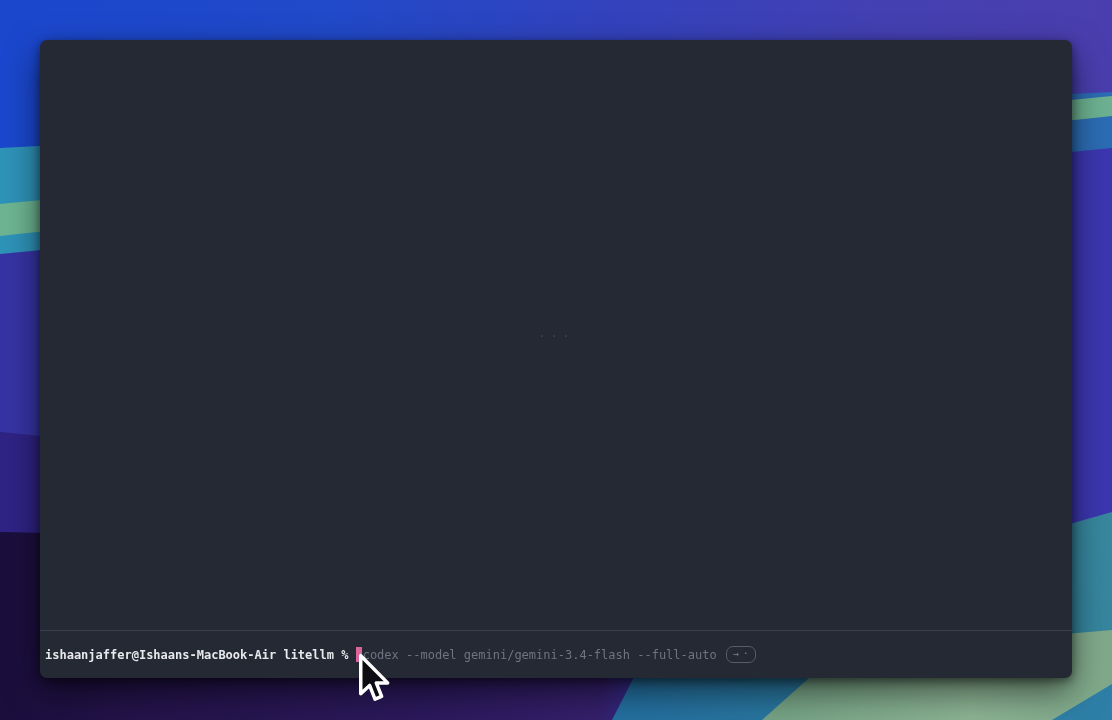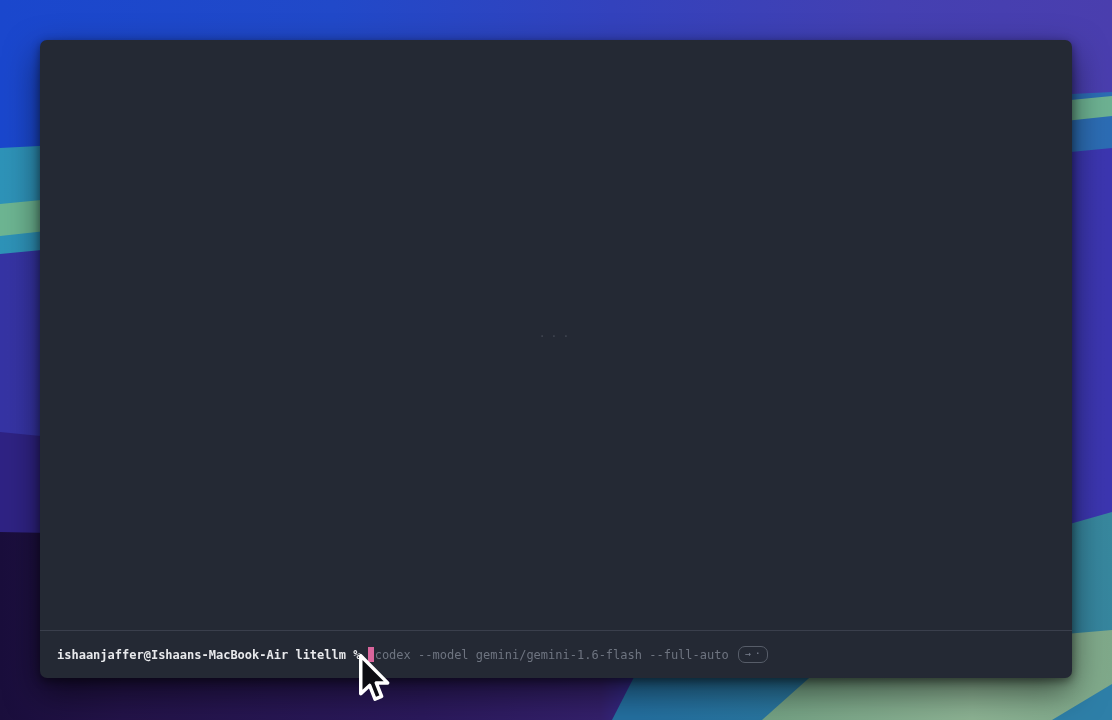--- a/index.html
+++ b/index.html
@@ -51,21 +51,21 @@
   }
   .divider {
     height: 1px;
     background: #3a3f4c;
     flex: 0 0 auto;
   }
   .prompt-row {
     flex: 0 0 47px;
     display: flex;
     align-items: center;
-    padding-left: 17px;
+    padding-left: 5px;
     font-size: 12px;
     white-space: pre;
     line-height: 1;
   }
   .prompt-label {
     color: #e8e9ec;
     font-weight: bold;
   }
   .text-cursor {
     display: inline-block;
@@ -155,21 +155,21 @@
 
     <div class="buffer">
       <span class="loading-dots">···</span>
     </div>
 
     <div class="divider"></div>
 
     <div class="prompt-row">
       <span class="prompt-label">ishaanjaffer@Ishaans-MacBook-Air litellm % </span>
       <span class="text-cursor"></span>
-      <span class="suggestion">codex --model gemini/gemini-1.6-flash --full-auto</span>
+      <span class="suggestion">codex --model gemini/gemini-3.4-flash --full-auto</span>
       <span class="hint-badge">
         <span>→</span>
         <span>·</span>
       </span>
     </div>
 
   </div>
 
   <svg class="mouse-cursor" width="38" height="58" viewBox="0 0 24 36" aria-hidden="true">
     <path d="M3,2 L3,26 L8.6,20.8 L12,29.5 L16.2,27.7 L12.8,19.2 L20,19.2 Z" fill="#0c0c12" stroke="#ffffff" stroke-width="2.2" stroke-linejoin="round"></path>

